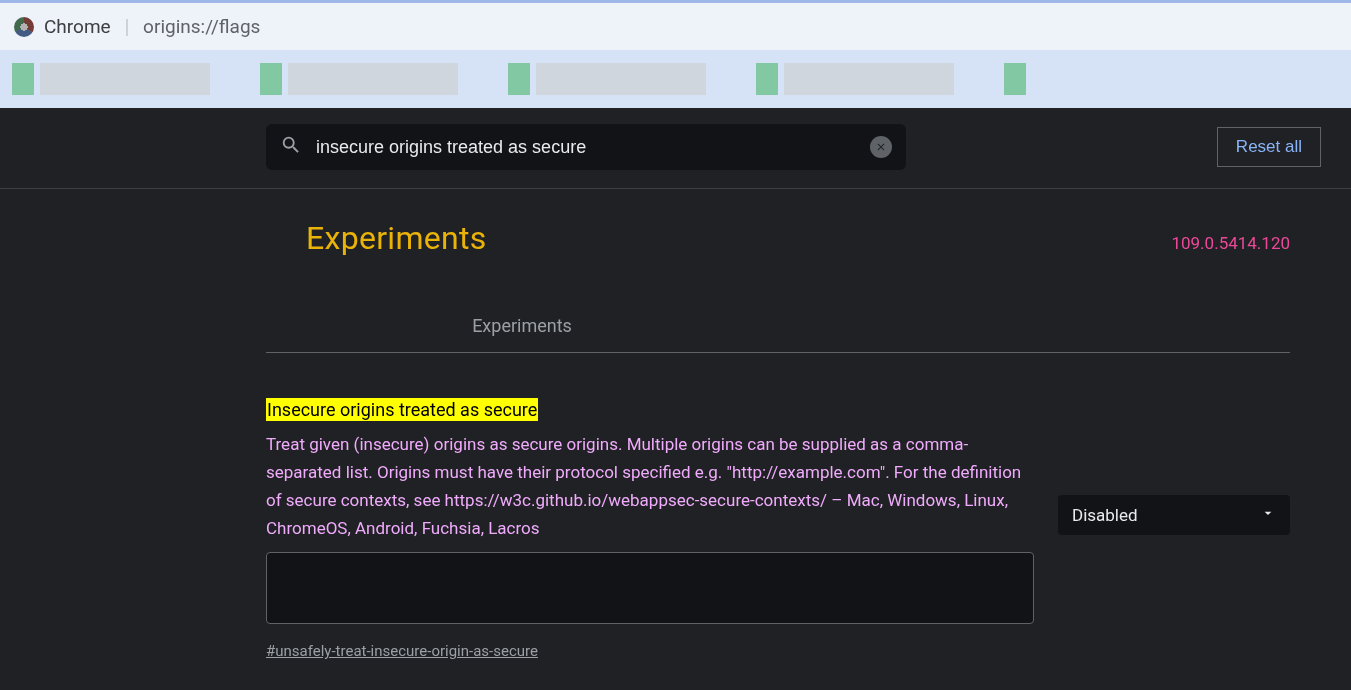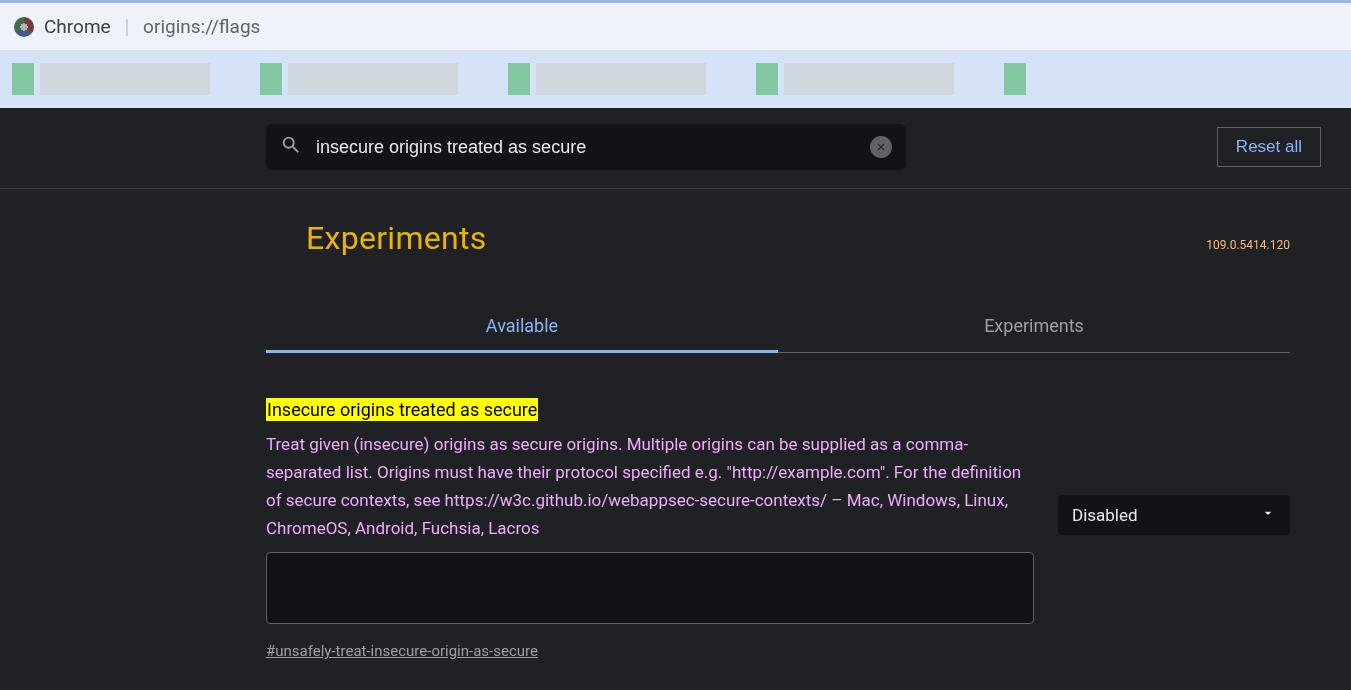--- a/index.html
+++ b/index.html
@@ -125,22 +125,22 @@
       justify-content: space-between;
     }
     .page-title {
       font-size: 32px;
       font-weight: 400;
       color: #eab308;
       letter-spacing: 0.3px;
       margin-left: 40px;
     }
     .version {
-      color: #fdba74;
-      font-size: 12px;
+      color: #ec4899;
+      font-size: 17px;
     }
     .tabs {
       display: flex;
       margin-top: 44px;
       border-bottom: 1px solid #5f6368;
     }
     .tab {
       width: 50%;
       text-align: center;
       padding: 14px 0 16px 0;
@@ -270,21 +270,20 @@
     <button class="reset-btn">Reset all</button>
   </div>
 
   <div class="content">
     <div class="heading-row">
       <h1 class="page-title">Experiments</h1>
       <span class="version">109.0.5414.120</span>
     </div>
 
     <div class="tabs">
-      <div class="tab active">Available</div>
       <div class="tab">Experiments</div>
     </div>
 
     <div class="flag">
       <div class="flag-left">
         <span class="flag-title">Insecure origins treated as secure</span>
         <div class="flag-desc">Treat given (insecure) origins as secure origins. Multiple origins can be supplied as a comma-separated list. Origins must have their protocol specified e.g. "http://example.com". For the definition of secure contexts, see https://w3c.github.io/webappsec-secure-contexts/ – Mac, Windows, Linux, ChromeOS, Android, Fuchsia, Lacros</div>
         <textarea class="flag-textarea" style=""></textarea>
         <a class="flag-anchor">#unsafely-treat-insecure-origin-as-secure</a>
       </div>

